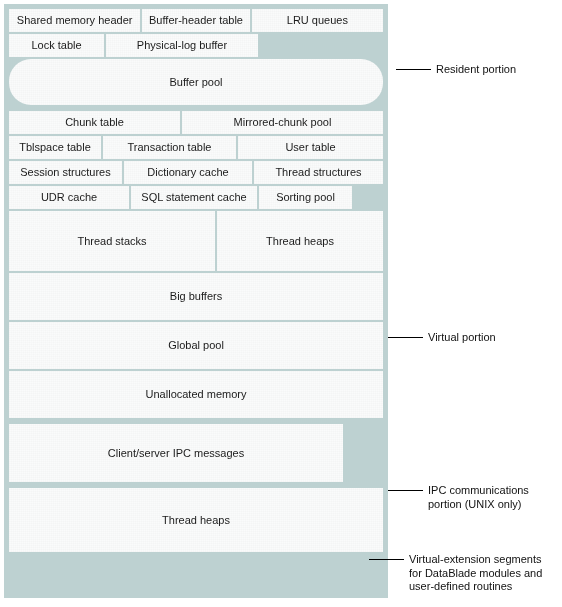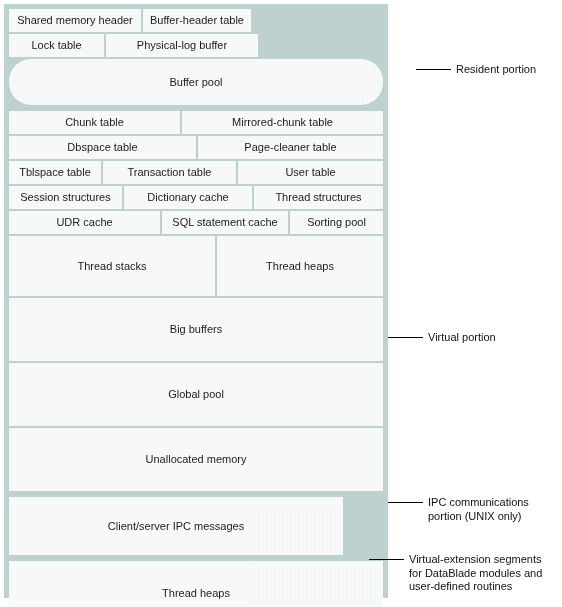--- a/index.html
+++ b/index.html
@@ -64,21 +64,21 @@
     text-align: center;
     box-sizing: border-box;
     overflow: hidden;
     white-space: nowrap;
   }
 
   
   .h-small { height: 23px; }
   .h-pool  { height: 46px; border-radius: 22px; }
   .h-stack { height: 60px; }
-  .h-big   { height: 63px; text-align: right; }
+  .h-big   { height: 47px; text-align: right; }
   .h-ipc   { height: 58px; }
   .h-vext  { height: 64px; }
 
   
   .callout {
     position: absolute;
     display: flex;
     align-items: flex-start;
   }
   .leader {
@@ -101,51 +101,48 @@
 <body>
 
 <div id="diagram">
 
   <div class="memory-column">
 
     <div class="portion">
       <div class="seg-row">
         <div class="box h-small" style="width:132px">Shared memory header</div>
         <div class="box h-small" style="width:108px">Buffer-header table</div>
+        <div class="box h-small" style="width:132px">LRU queues</div>
       </div>
       <div class="seg-row">
         <div class="box h-small" style="width:95px">Lock table</div>
         <div class="box h-small" style="width:152px">Physical-log buffer</div>
       </div>
       <div class="seg-row">
         <div class="box h-pool" style="width:374px">Buffer pool</div>
       </div>
     </div>
 
     <div class="portion">
       <div class="seg-row">
         <div class="box h-small" style="width:171px">Chunk table</div>
-        <div class="box h-small" style="width:201px">Mirrored-chunk table</div>
-      </div>
-      <div class="seg-row">
-        <div class="box h-small" style="width:187px">Dbspace table</div>
-        <div class="box h-small" style="width:185px">Page-cleaner table</div>
+        <div class="box h-small" style="width:201px">Mirrored-chunk pool</div>
       </div>
       <div class="seg-row">
         <div class="box h-small" style="width:92px">Tblspace table</div>
         <div class="box h-small" style="width:133px">Transaction table</div>
         <div class="box h-small" style="width:145px">User table</div>
       </div>
       <div class="seg-row">
         <div class="box h-small" style="width:113px">Session structures</div>
         <div class="box h-small" style="width:128px">Dictionary cache</div>
         <div class="box h-small" style="width:129px">Thread structures</div>
       </div>
       <div class="seg-row">
-        <div class="box h-small" style="width:151px">UDR cache</div>
+        <div class="box h-small" style="width:120px">UDR cache</div>
         <div class="box h-small" style="width:126px">SQL statement cache</div>
         <div class="box h-small" style="width:93px">Sorting pool</div>
       </div>
       <div class="seg-row">
         <div class="box h-stack" style="width:206px">Thread stacks</div>
         <div class="box h-stack" style="width:166px">Thread heaps</div>
       </div>
       <div class="seg-row">
         <div class="box h-big" style="width:374px">Big buffers</div>
       </div>
@@ -164,31 +161,31 @@
     </div>
 
     <div class="portion">
       <div class="seg-row">
         <div class="box h-vext" style="width:374px">Thread heaps</div>
       </div>
     </div>
 
   </div>
 
-  <div class="callout" style="left:392px; top:63px;padding-left:24px;">
+  <div class="callout" style="left:372px; top:63px;padding-left:24px;">
     <div class="leader"></div>
     <div class="callout-text">Resident portion</div>
   </div>
 
   <div class="callout" style="left:388px; top:331px;">
     <div class="leader"></div>
     <div class="callout-text">Virtual portion</div>
   </div>
 
-  <div class="callout" style="left:388px; top:496px;">
+  <div class="callout" style="left:388px; top:484px;">
     <div class="leader"></div>
     <div class="callout-text">IPC communications
 portion (UNIX only)</div>
   </div>
 
   <div class="callout" style="left:369px; top:553px;">
     <div class="leader"></div>
     <div class="callout-text">Virtual-extension segments
 for DataBlade modules and
 user-defined routines</div>

